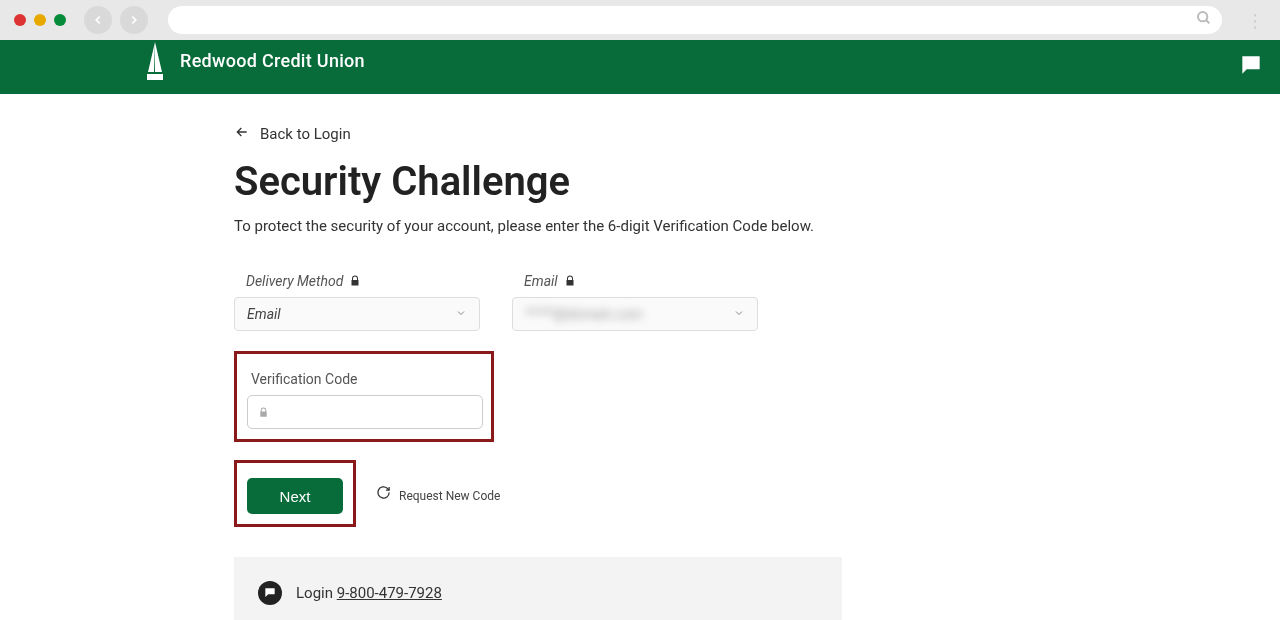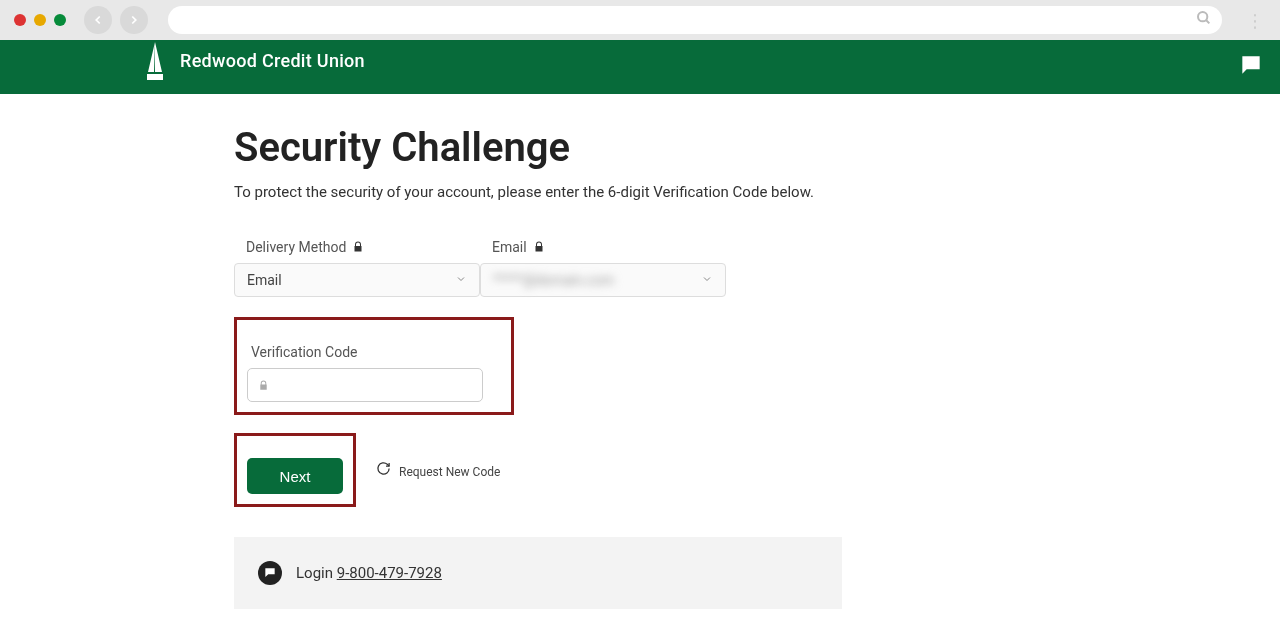--- a/index.html
+++ b/index.html
@@ -47,35 +47,35 @@
 }
 .content {
   padding: 30px 0 0 234px;
 }
 .back-link {
   display: flex; align-items: center; gap: 10px; color: #333; font-size: 15px;
   margin-bottom: 14px; cursor: pointer;
 }
 h1 { font-size: 40px; font-weight: 600; color: #222; margin-bottom: 12px; }
 .subtitle { font-size: 15px; color: #333; margin-bottom: 38px; }
-.form-row { display: flex; margin-bottom: 20px; }
+.form-row { display: flex; gap: 32px; margin-bottom: 20px; font-style: italic; }
 .field-col { display: flex; flex-direction: column; }
 .field-col.w1 { width: 246px; }
 .field-col.w2 { width: 246px; }
 .field-label { font-size: 14px; color: #555; margin-bottom: 8px; display: flex; align-items: center; gap: 6px; margin-left: 12px; }
 .lock-small { display: inline-flex; }
 .select-box {
   height: 34px; border: 1px solid #ddd; border-radius: 4px; background: #fafafa;
   display: flex; align-items: center; justify-content: space-between;
   padding: 0 12px; font-size: 14px; color: #444; cursor: pointer;
 }
 .select-box .chev { color: #888; }
 .select-box.blurred .val { filter: blur(4px); color: #999; }
 .highlight-box {
-  border: 3px solid #8a1a1a; padding: 22px 10px 10px 10px; width: 280px;
+  border: 3px solid #8a1a1a; padding: 15px 10px 10px 10px; width: 260px;
   display: inline-block;
 }
 .highlight-box.buttons { }
 .code-label { font-size: 14px; color: #555; margin: 2px 0 8px 4px; }
 .code-input {
   width: 236px; height: 34px; border: 1px solid #ccc; border-radius: 5px;
   padding: 0 10px; display: flex; align-items: center; background: #fff;
 }
 .code-input .lock-tiny { color: #aaa; }
 .actions-row { display: flex; align-items: center; gap: 20px; margin-top: 18px; }
@@ -136,20 +136,28 @@
     <span class="brand-name">Redwood Credit Union</span>
   </div>
   <div class="chat-bubble">
     <svg width="26" height="26" viewBox="0 0 24 24" fill="#fff">
         <path d="M4 4h16v12H8l-4 4V4z"></path>
       </svg>
   </div>
 </div>
 
 <div class="content">
+  <div class="back-link">
+    <span>
+      <svg width="16" height="16" viewBox="0 0 24 24" fill="none" stroke="#333" stroke-width="2">
+          <path d="M19 12H5M11 18l-6-6 6-6"></path>
+        </svg>
+    </span>
+    <span>Back to Login</span>
+  </div>
 
   <h1>Security Challenge</h1>
   <p class="subtitle">To protect the security of your account, please enter the 6-digit Verification Code below.</p>
 
   <div class="form-row">
     <div class="field-col w1">
       <div class="field-label">
         <span>Delivery Method</span>
         <span class="lock-small">
           <svg width="12" height="12" viewBox="0 0 24 24" fill="#333">

